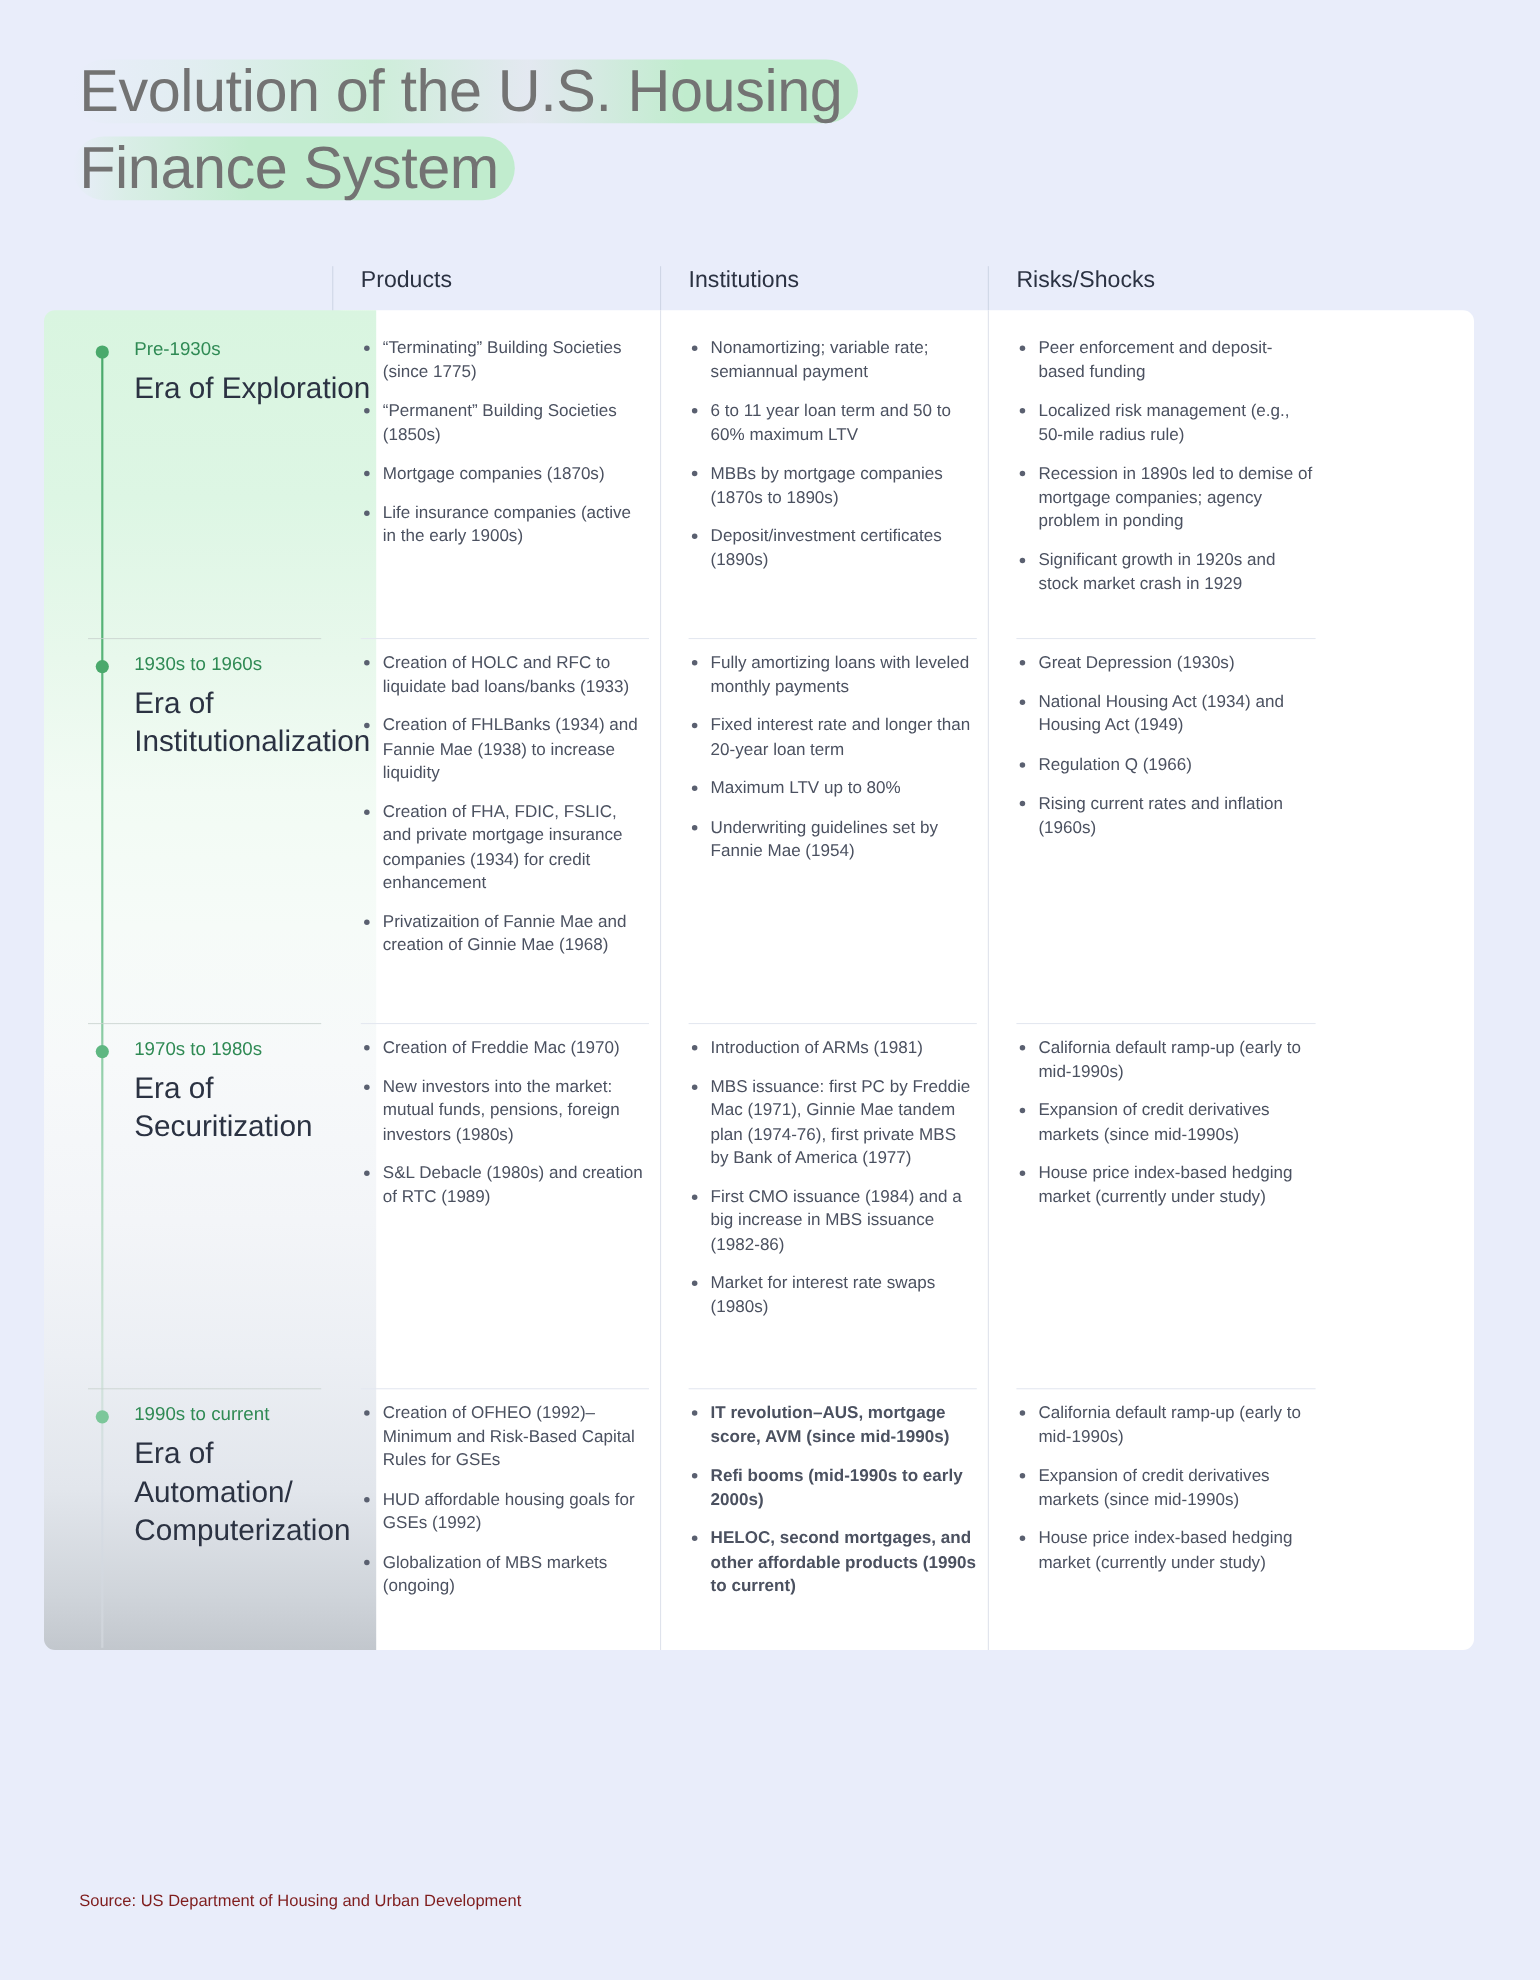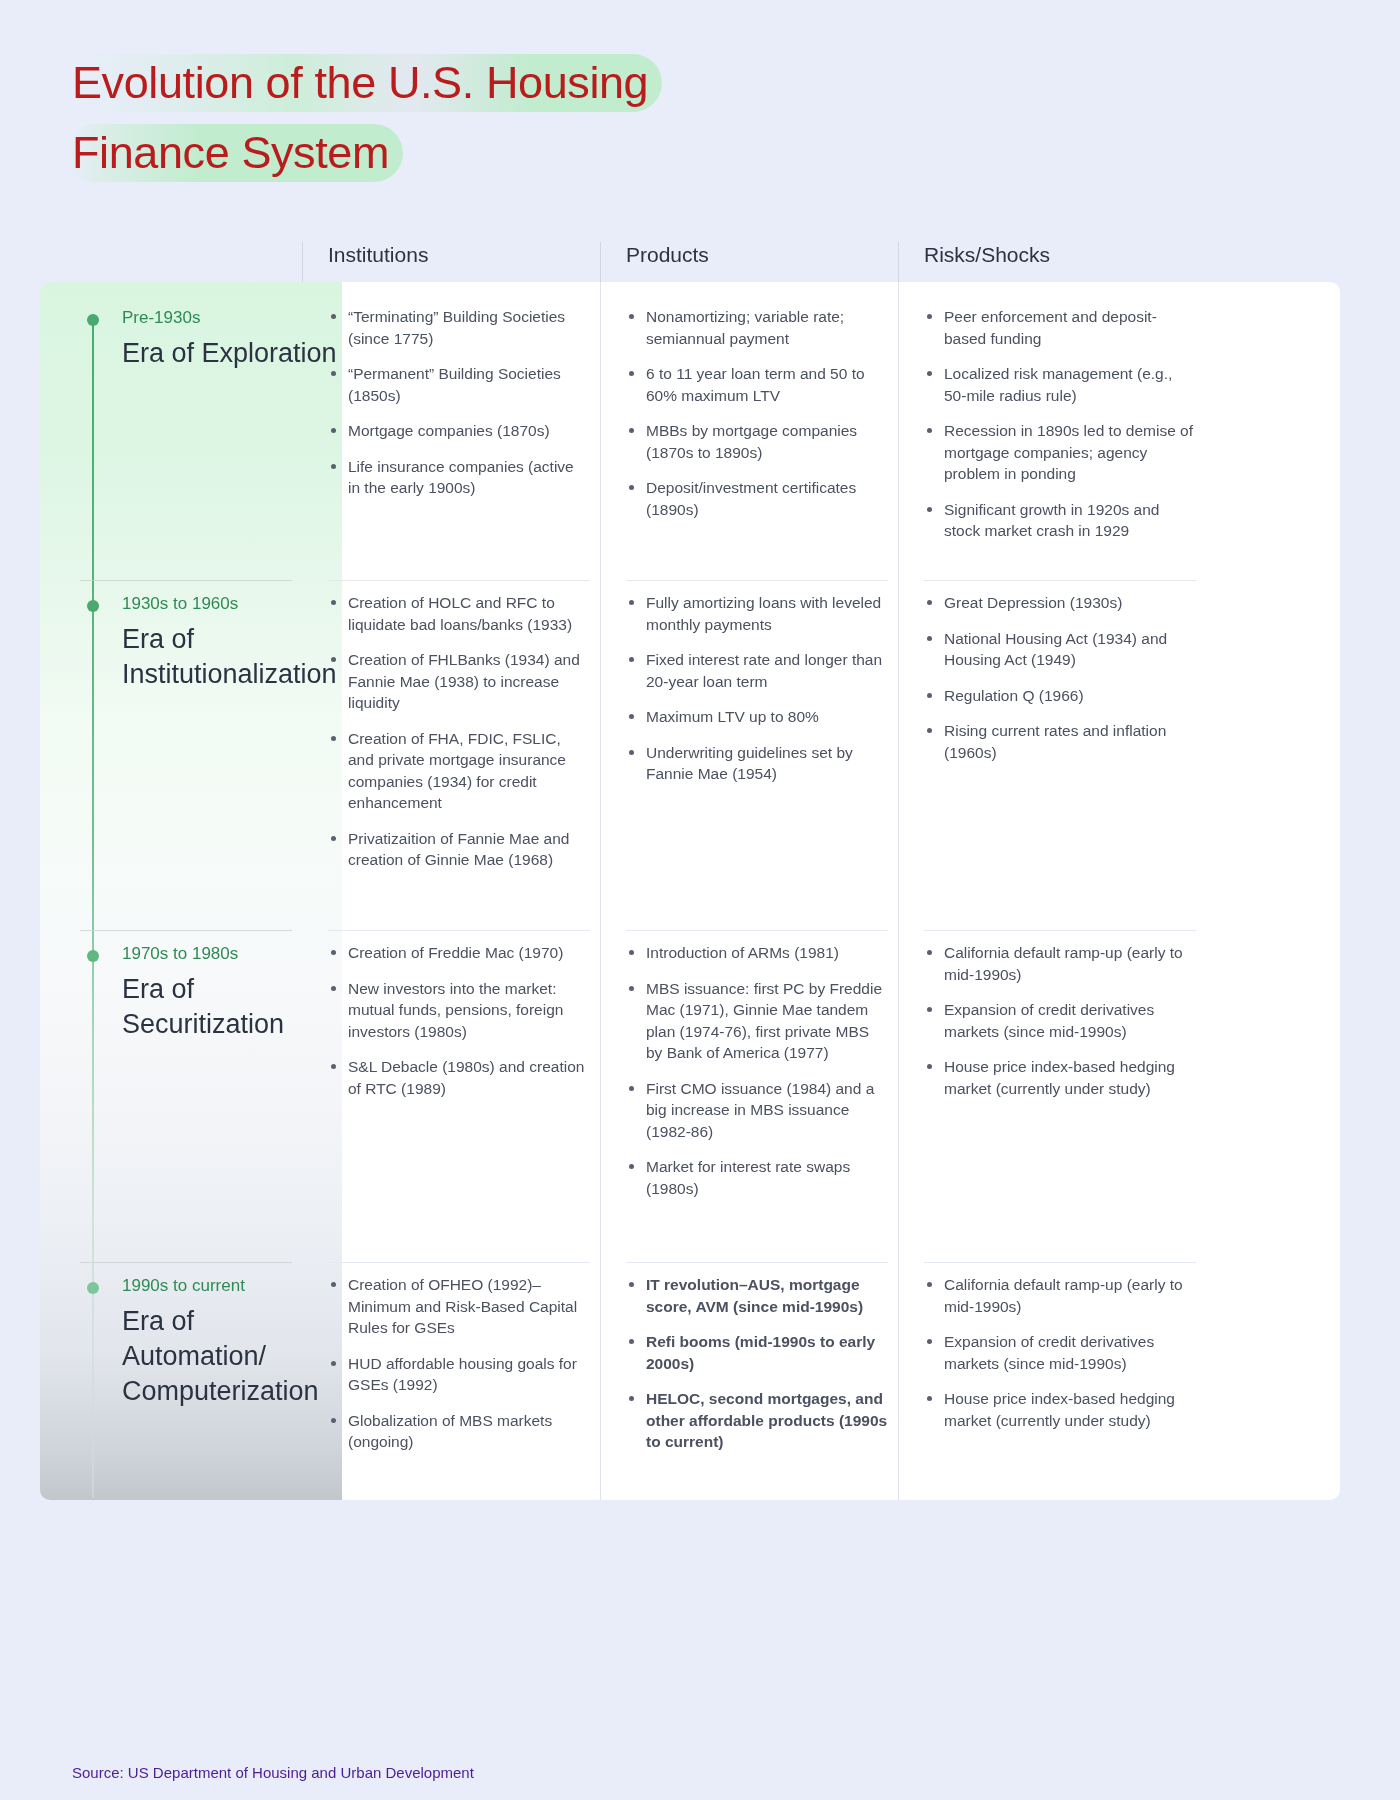--- a/index.html
+++ b/index.html
@@ -20,25 +20,25 @@
   
   #title-block {
     position: absolute;
     left: 72px;
     top: 48px;
     width: 820px;
   }
   .title-line {
     display: inline-block;
     position: relative;
-    font-size: 45px;
+    font-size: 54px;
     line-height: 70px;
     font-weight: 400;
     letter-spacing: -0.4px;
-    color: #b91c1c;
+    color: #737373;
     padding: 0 14px 0 6px;
     margin-left: -6px;
   }
   .title-line::before {
     content: "";
     position: absolute;
     left: 0; right: 0; top: 6px; bottom: 6px;
     border-radius: 30px;
     z-index: -1;
   }
@@ -230,36 +230,36 @@
     width: 262px;
     height: 1px;
     background: #e4e8f0;
   }
   #col-risks .cell-divider { width: 272px; }
 
   
   #footer {
     position: absolute;
     left: 72px;
-    top: 1764px;
+    top: 1720px;
     font-size: 15px;
-    color: #4c1d95;
+    color: #7f1d1d;
   }
 </style>
 </head>
 <body>
 
 <div id="title-block">
   <div class="title-line" id="title-line-1">Evolution of the U.S. Housing</div><br>
   <div class="title-line" id="title-line-2">Finance System</div>
 </div>
 
 <div id="headers">
+  <div class="head-cell" id="head-products">Products</div>
   <div class="head-cell" id="head-institutions">Institutions</div>
-  <div class="head-cell" id="head-products">Products</div>
   <div class="head-cell" id="head-risks">Risks/Shocks</div>
 </div>
 
 <div id="card"></div>
 
 <div id="era-panel">
   <div id="timeline-rail"></div>
   <div id="era-list">
       <div class="era-dot" style="top: 32px; background: rgb(74, 169, 108);"></div>
       <div class="era-range" style="top: 25px;">Pre-1930s</div>

